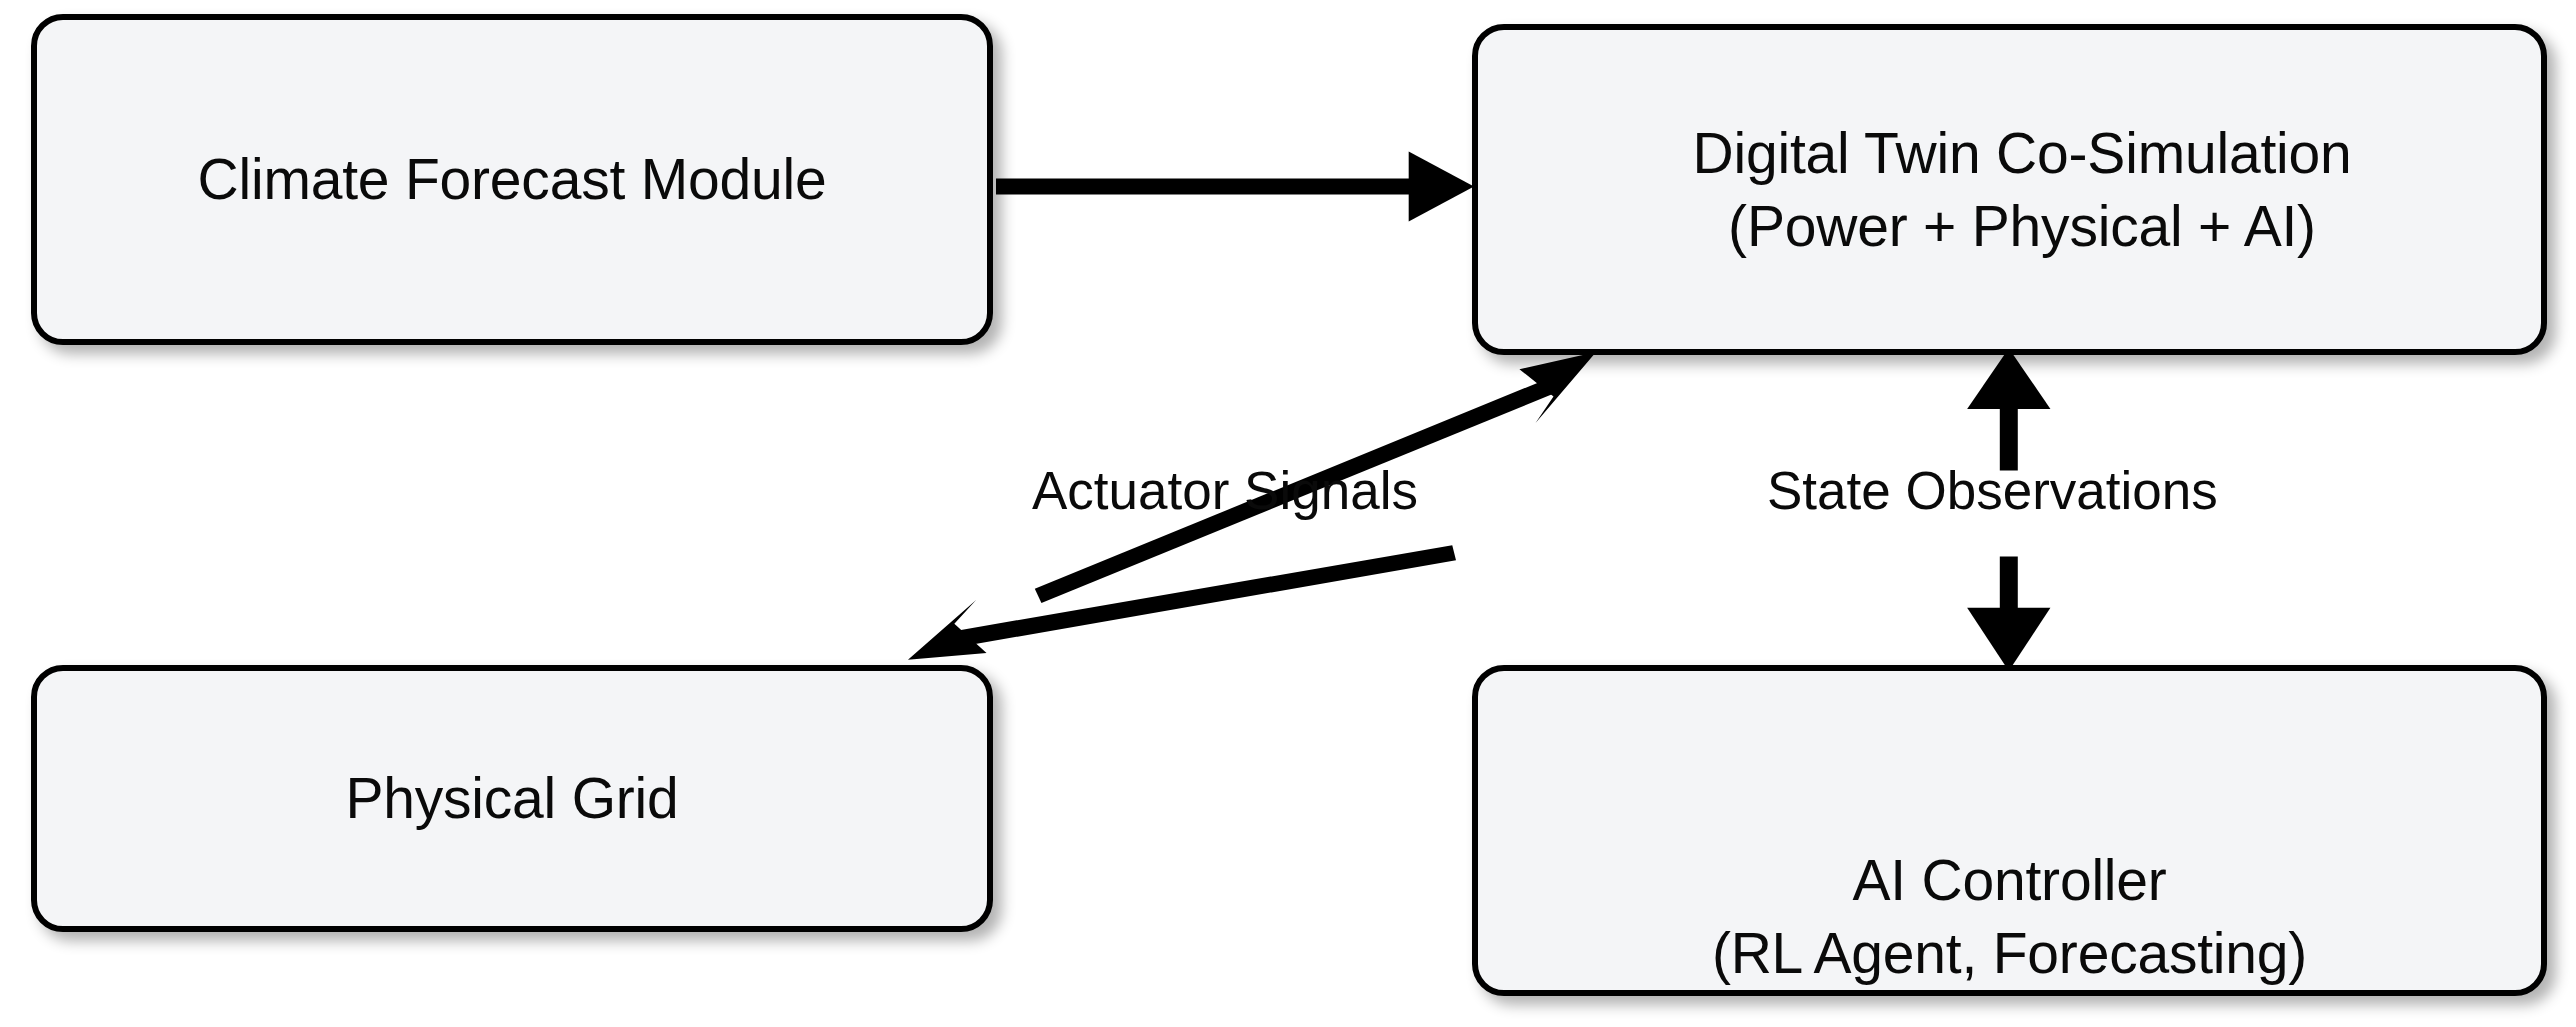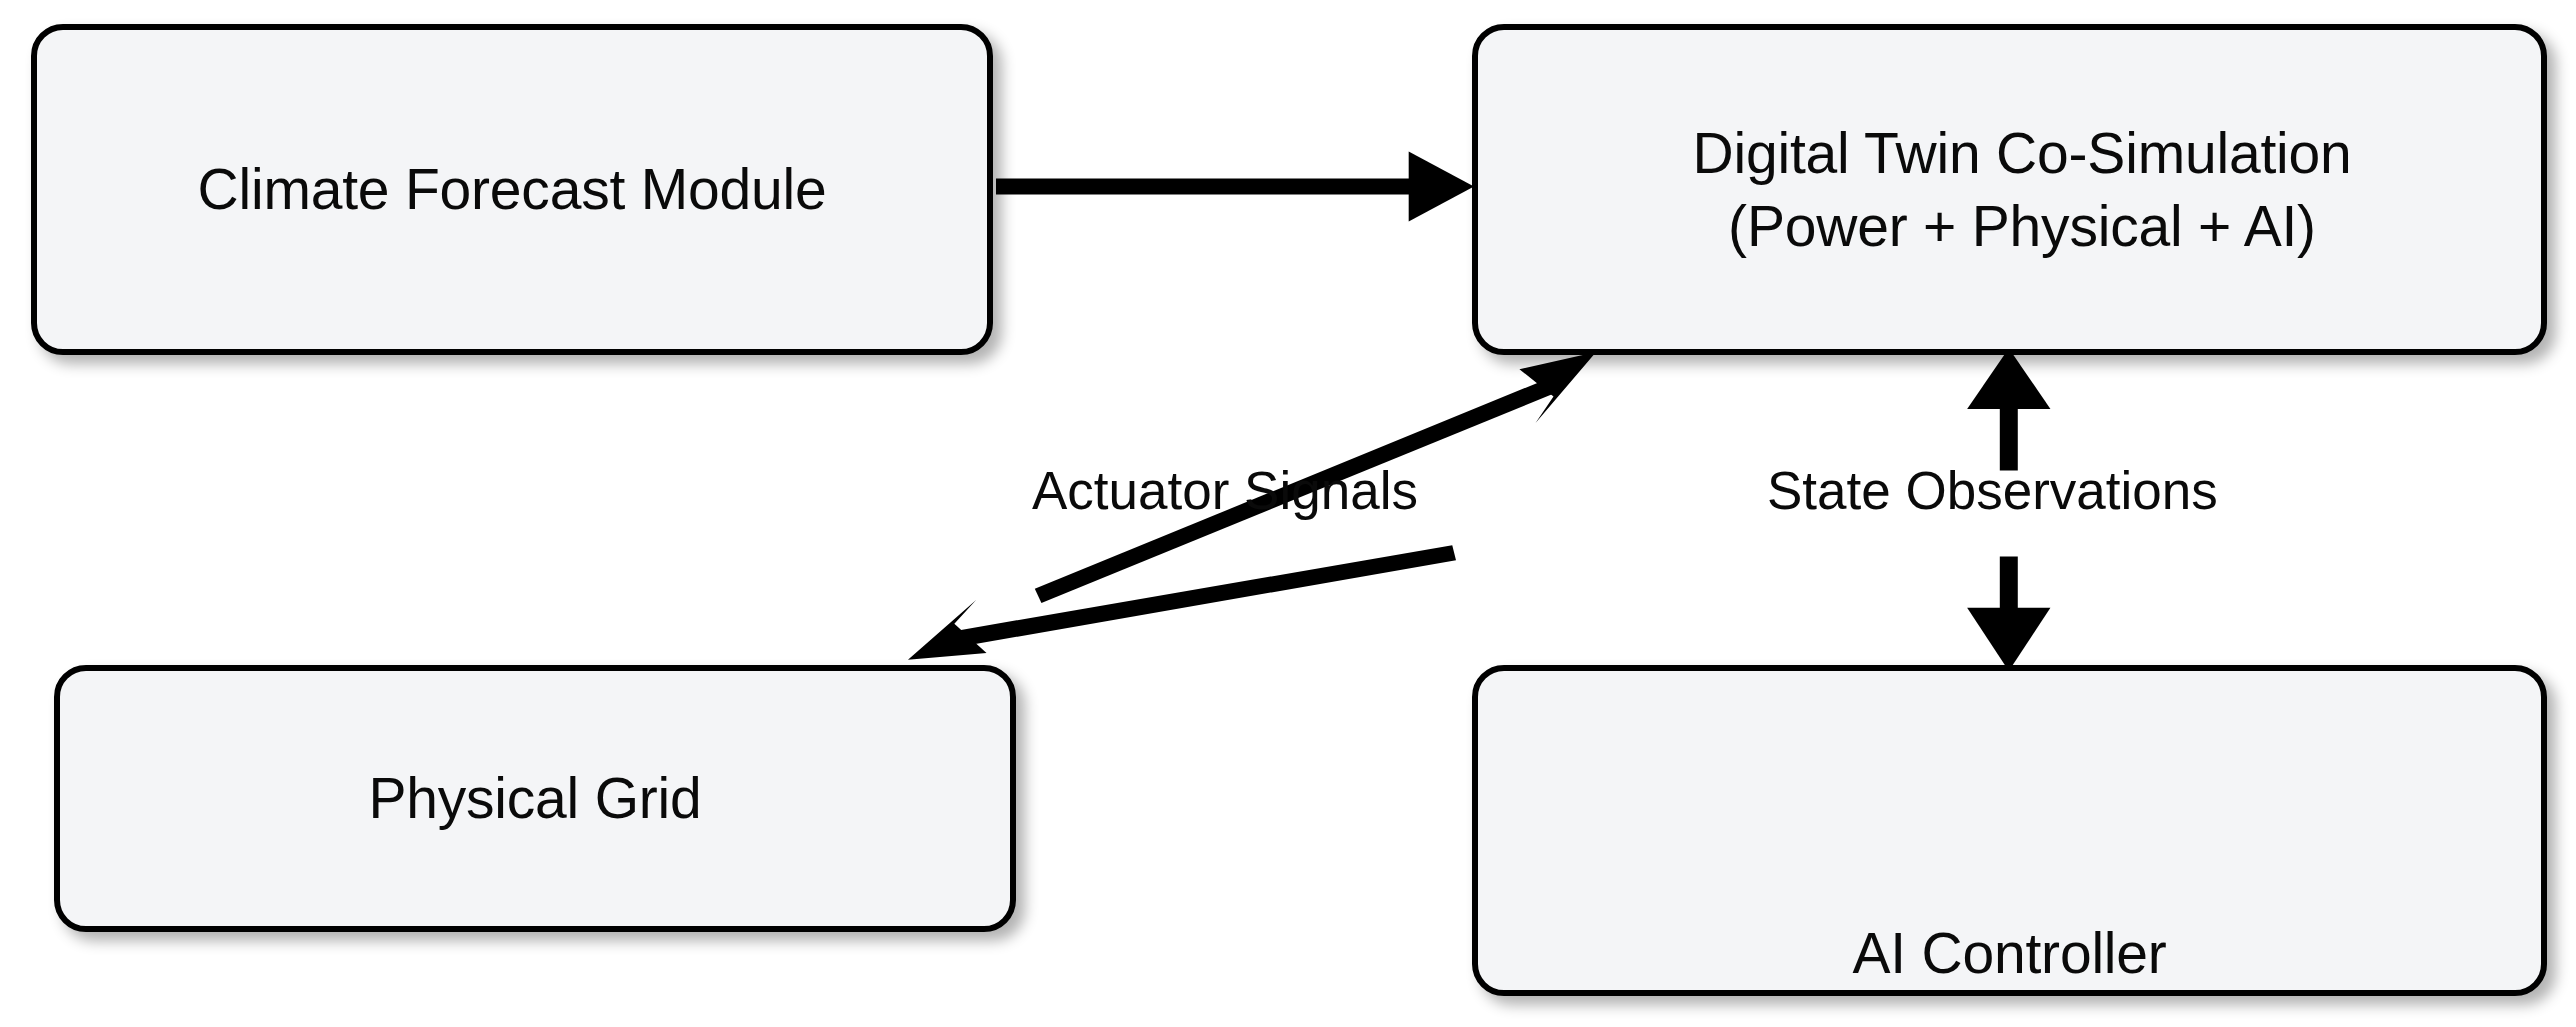--- a/index.html
+++ b/index.html
@@ -46,23 +46,23 @@
   .edge-label {
     position: absolute;
     color: #0a0a0a;
     font-size: 53px;
     line-height: 1;
     white-space: nowrap;
     background: transparent;
     z-index: 4;
   }
   
-  #node-climate  { left: 31px;   top: 24px;  width: 962px; height: 331px; gap: 38px; }
+  #node-climate  { left: 31px;   top: 14px;  width: 962px; height: 331px; gap: 38px; }
   #node-twin     { left: 1472px; top: 24px;  width: 1075px; height: 331px; padding-left: 25px; }
-  #node-grid     { left: 31px;   top: 665px; width: 962px; height: 267px; margin-left: 23px; }
+  #node-grid     { left: 31px;   top: 665px; width: 962px; height: 267px; }
   #node-ai       { left: 1472px; top: 665px; width: 1075px; height: 331px; justify-content: flex-end; }
 
   #label-actuator { left: 1032px; top: 464px; }
   #label-state    { left: 1735px; top: 464px; margin-left: 32px; }
 </style>
 </head>
 <body>
 
 <div id="canvas">
 
@@ -102,20 +102,21 @@
     <div class="line">Digital Twin Co-Simulation</div>
     <div class="line">(Power + Physical + AI)</div>
   </div>
 
   <div class="node" id="node-grid">
     <div class="line">Physical Grid</div>
   </div>
 
   <div class="node" id="node-ai">
     <div class="line">AI Controller</div>
+    <div class="line">(RL Agent, Forecasting)</div>
   </div>
 
   <div class="edge-label" id="label-actuator">Actuator Signals</div>
 
   <div class="edge-label" id="label-state">State Observations</div>
 
 </div>
 
 
 </body></html>

